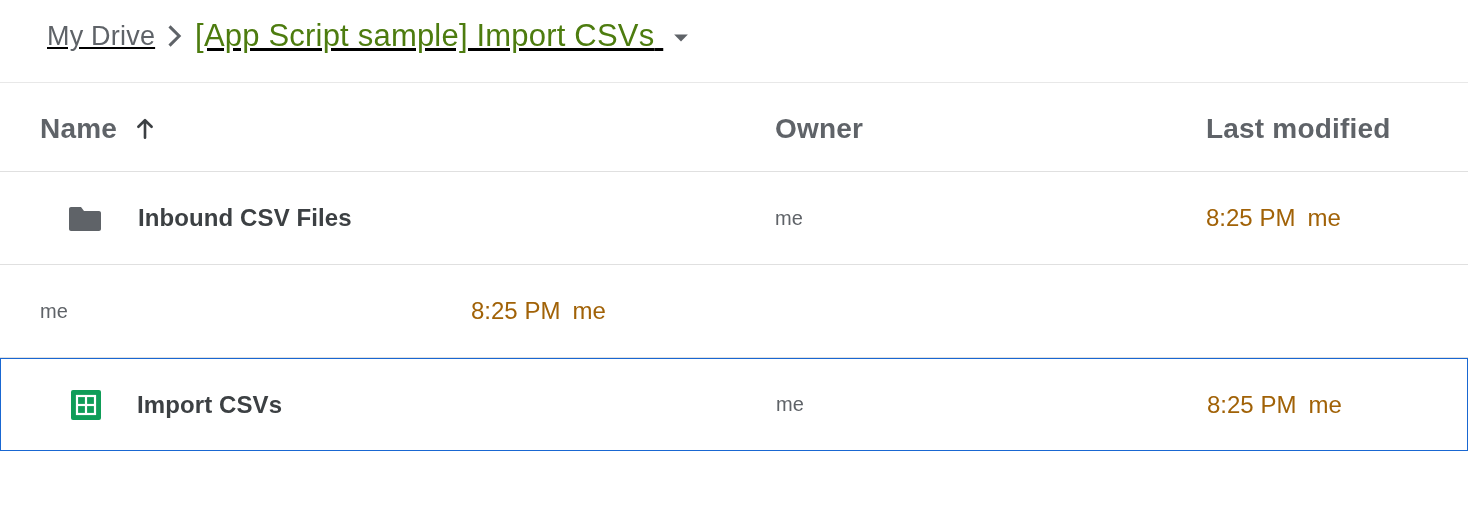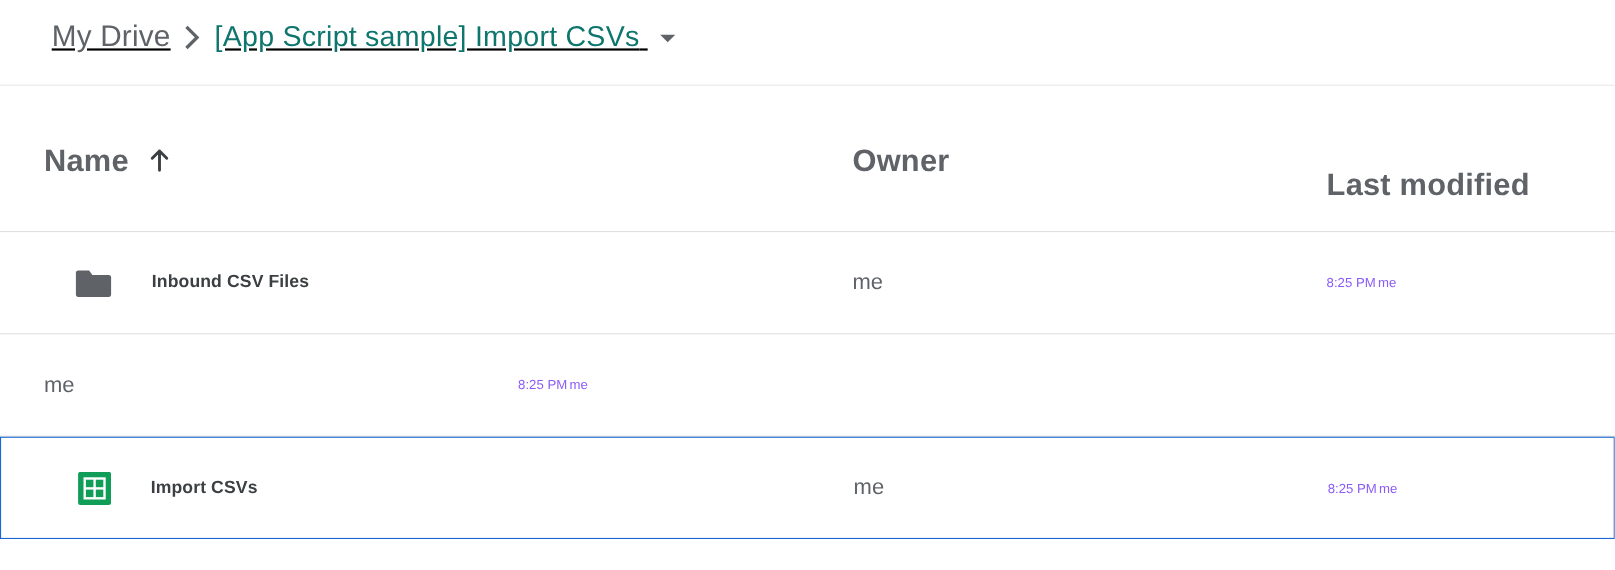--- a/index.html
+++ b/index.html
@@ -30,22 +30,22 @@
       color: #5f6368;
       cursor: pointer;
       letter-spacing: 0.2px;
     }
     .breadcrumb-chevron {
       color: #5f6368;
       display: flex;
       align-items: center;
     }
     .breadcrumb-current {
-      font-size: 26px;
-      color: #0f766e;
+      font-size: 31px;
+      color: #4d7c0f;
       cursor: pointer;
       letter-spacing: 0.2px;
     }
     .dropdown-caret {
       margin-left: 10px;
       display: inline-flex;
       align-items: center;
       vertical-align: middle;
     }
     .table-header {
@@ -58,21 +58,20 @@
       flex: 0 0 735px;
       display: flex;
       align-items: center;
       gap: 18px;
     }
     .col-owner {
       flex: 0 0 431px;
     }
     .col-modified {
       flex: 1;
-      margin-top: 44px;
     }
     .header-label {
       font-size: 28px;
       color: #5f6368;
       font-weight: 600;
       letter-spacing: 0.2px;
     }
     .sort-arrow {
       display: inline-flex;
       color: #3c4043;
@@ -97,28 +96,28 @@
       gap: 36px;
       padding-left: 28px;
     }
     .row-owner {
       flex: 0 0 431px;
       font-size: 20px;
       color: #5f6368;
     }
     .row-modified {
       flex: 1;
-      font-size: 12px;
-      color: #8b5cf6;
-      display: flex;
-      align-items: center;
-      gap: 2px;
+      font-size: 24px;
+      color: #a16207;
+      display: flex;
+      align-items: center;
+      gap: 12px;
     }
     .file-name {
-      font-size: 16px;
+      font-size: 24px;
       color: #3c4043;
       font-weight: 600;
       letter-spacing: 0.1px;
     }
     .folder-icn {
       width: 34px;
       height: 30px;
       display: flex;
       align-items: center;
       justify-content: center;

